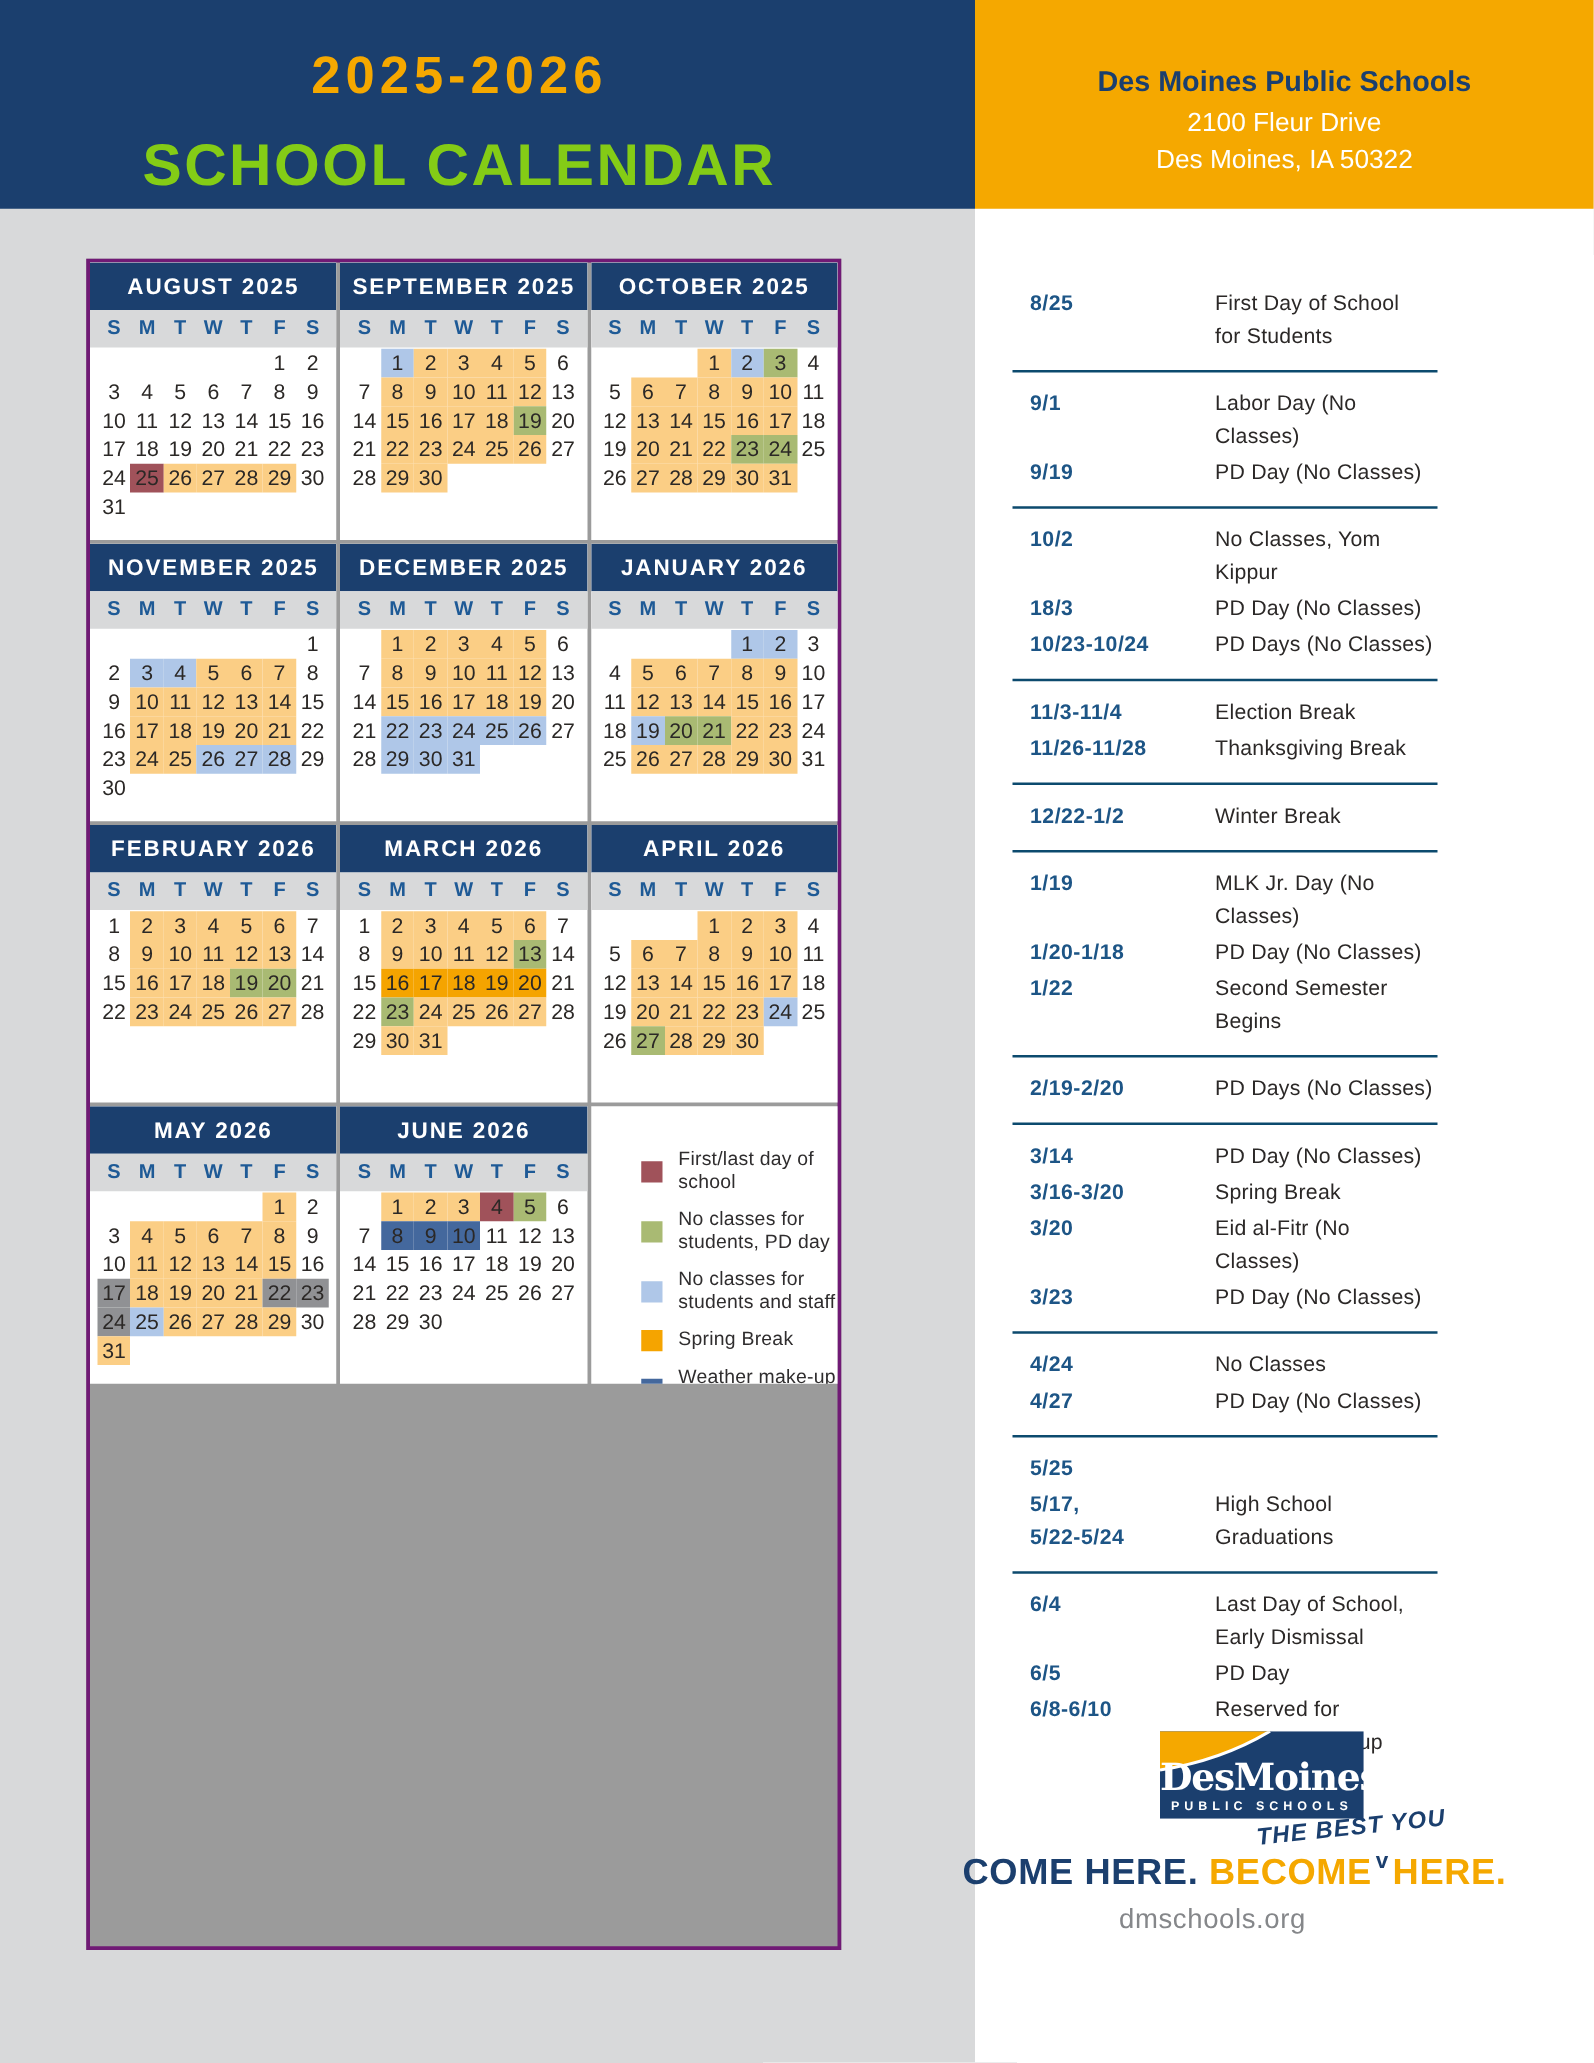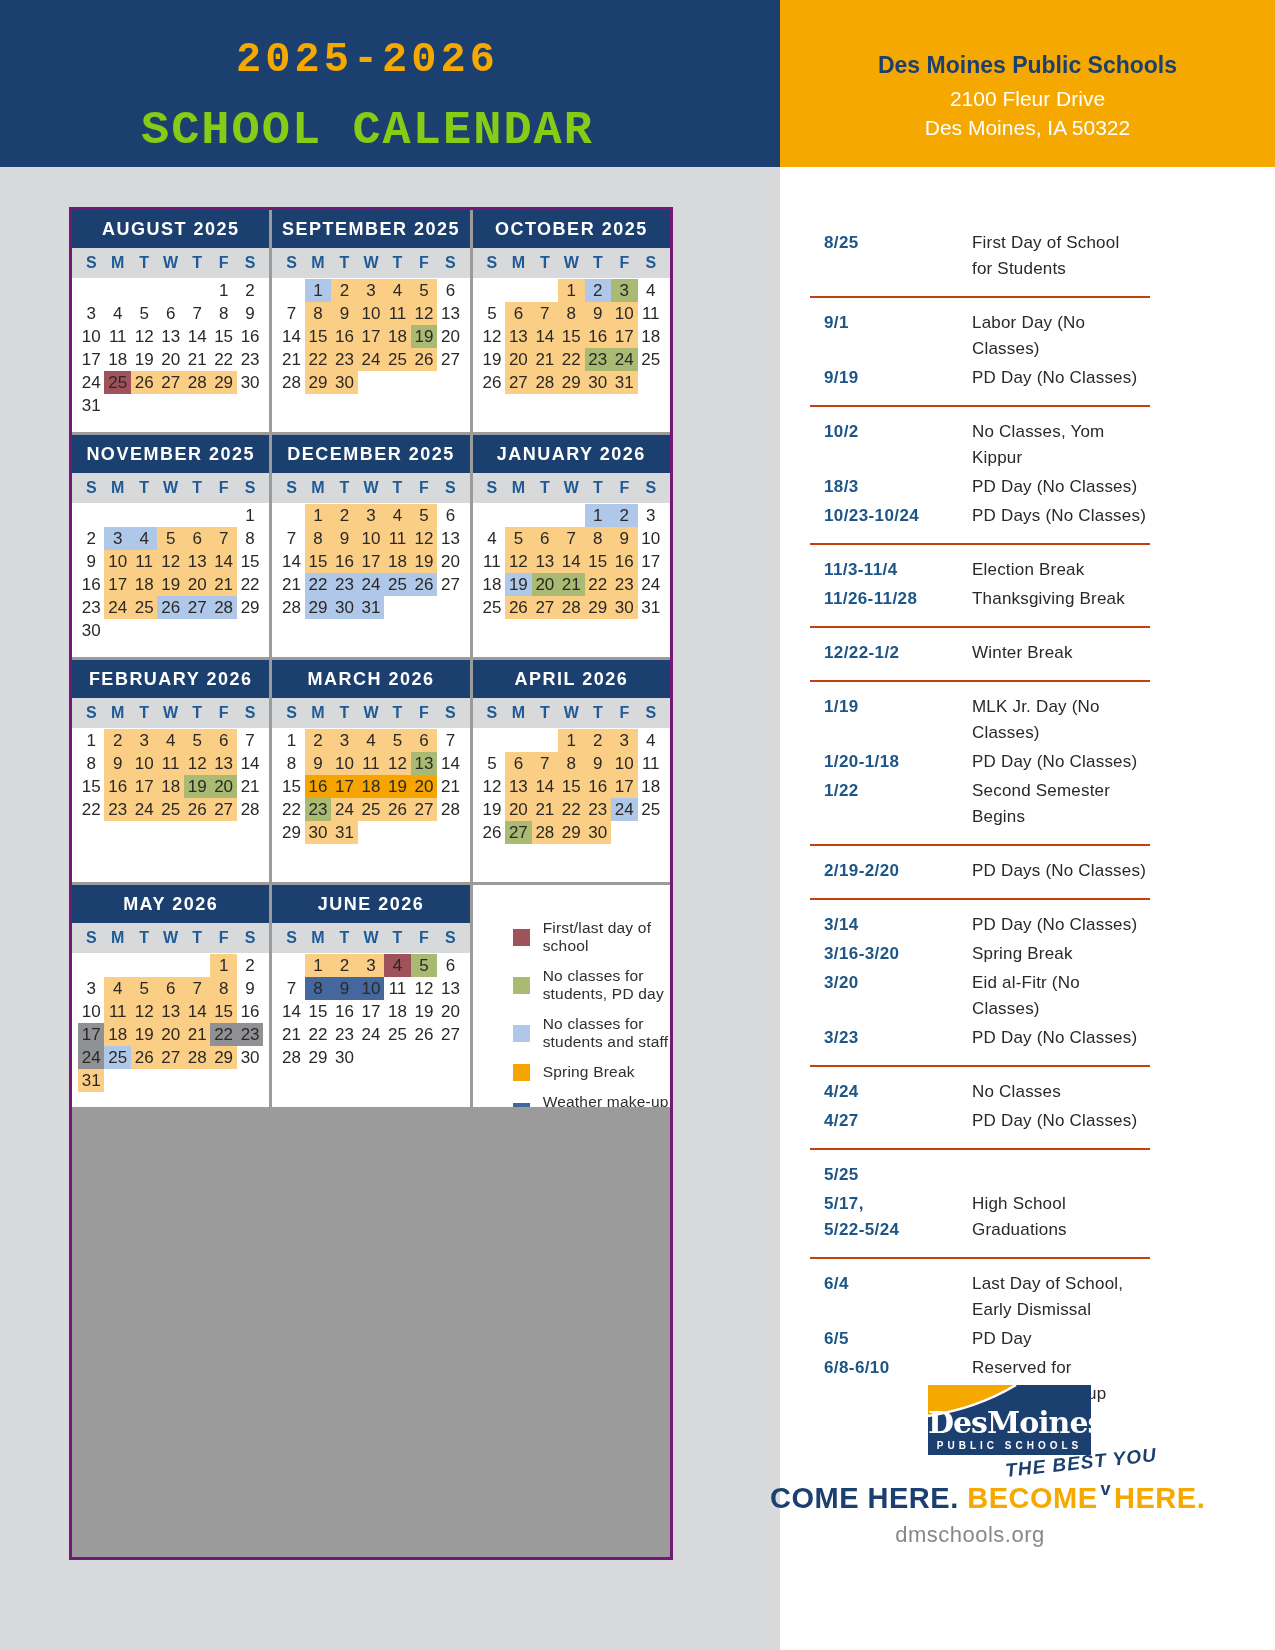--- a/index.html
+++ b/index.html
@@ -1,21 +1,21 @@
 <!DOCTYPE html>
 <html style="--navy: #1B3F6E; --gold: #F5A800; --tan: #FBCE85; --red: #A0525A; --green: #A9BA73; --lightblue: #AFC7E8; --orange: #F5A400; --darkblue: #44689D; --gray: #909194; --datecol: #1D5586;"><head>
 <meta charset="utf-8">
 <style>
   html,body{margin:0;padding:0;}
   body{width:1275px;height:1650px;position:relative;background:#ffffff;
        font-family:"Liberation Sans",sans-serif;overflow:hidden;}
 
   
   .header-left{position:absolute;left:0;top:0;width:780px;height:174px;
-    background:var(--navy);text-align:center;padding-right:45px;box-sizing:border-box;font-family:Liberation Mono, monospace;}
+    background:var(--navy);text-align:center;padding-right:45px;box-sizing:border-box;}
   .hl-years{margin-top:36px;font-size:42px;font-weight:700;letter-spacing:4px;color:var(--gold);}
   .hl-title{margin-top:20px;font-size:47px;font-weight:700;letter-spacing:2px;color:#84cc16;}
   .header-right{position:absolute;left:780px;top:0;width:495px;height:167px;
     background:var(--gold);text-align:center;box-sizing:border-box;}
   .hr-org{margin-top:52px;font-size:23px;font-weight:700;color:var(--navy);}
   .hr-addr{font-size:21px;color:#ffffff;line-height:29px;margin-top:5px;}
 
   
   .left-bg{position:absolute;left:0;top:167px;width:780px;height:1483px;background:#D8D9DA;}
 
@@ -42,21 +42,21 @@
   .c-gy{background:var(--gray);}
 
   
   .legend{padding:34px 0 0 40px;box-sizing:border-box;}
   .lg-row{display:flex;align-items:center;margin-bottom:12px;}
   .sw{width:17px;height:17px;flex:0 0 17px;margin-right:13px;}
   .lg-label{font-size:15.5px;color:#2F2D2E;letter-spacing:.2px;}
 
   
   .key-dates{position:absolute;left:810px;top:218px;width:340px;}
-  .kd-group{border-bottom:2px solid #c2410c;padding:9px 0 11px;}
+  .kd-group{border-bottom:2px solid #0c4a6e;padding:9px 0 11px;}
   .kd-group:last-child{border-bottom:none;}
   .kd-row{display:flex;padding-left:14px;margin:3px 0;}
   .kd-bottom{align-items:flex-end;}
   .kd-date{flex:0 0 148px;font-weight:700;font-size:17px;letter-spacing:.4px;
     color:var(--datecol);line-height:26px;white-space:pre-line;}
   .kd-desc{font-size:17px;color:#2B2827;line-height:26px;white-space:pre-line;letter-spacing:.2px;}
 
   
   .logo{position:absolute;left:928px;top:1385px;width:163px;height:70px;}
   .logo svg{position:absolute;left:0;top:0;}

